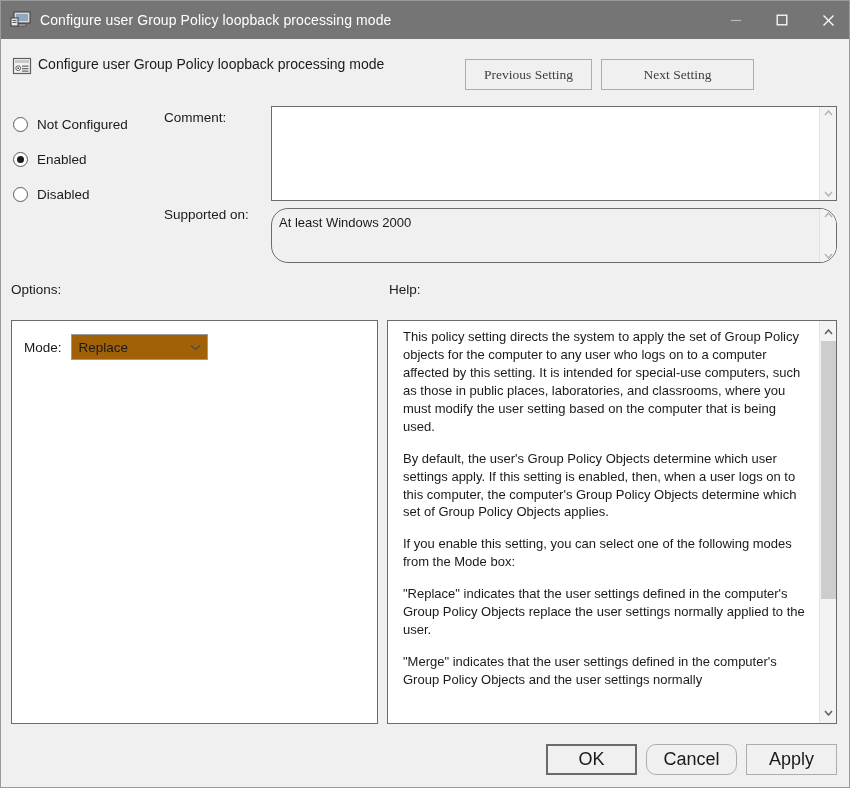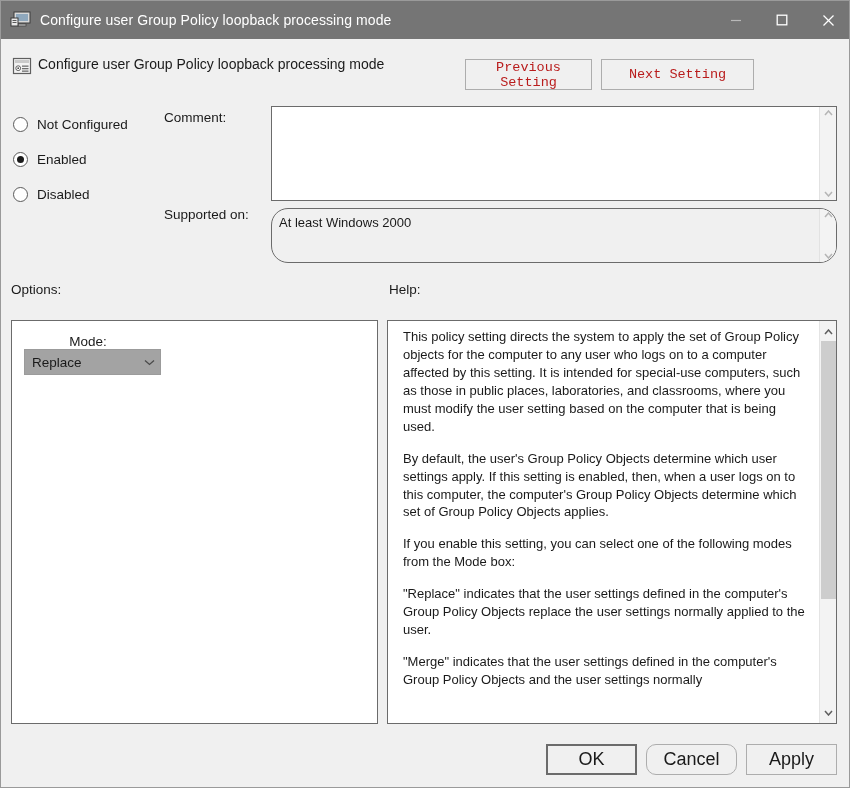--- a/index.html
+++ b/index.html
@@ -83,23 +83,23 @@
     font-size: 14px;
     color: #1a1a1a;
     white-space: nowrap;
   }
   .navbtn {
     position: absolute;
     top: 20px;
     height: 31px;
     background: #f0f0f0;
     border: 1px solid #adadad;
-    font-family: Liberation Mono, monospace;
-    font-size: 13.5px;
-    color: #b91c1c;
+    font-family: Liberation Serif, serif;
+    font-size: 13.5px;
+    color: #404040;
     padding: 0;
     cursor: default;
     box-sizing: border-box;
   }
   .navbtn.prev { left: 464px; width: 127px; }
   .navbtn.next { left: 600px; width: 153px; }
 
   
   .radio-group {
     position: absolute;
@@ -213,31 +213,30 @@
     width: 450px; height: 404px;
     display: flex;
   }
 
   
   .mode-row {
     position: absolute;
     left: 12px; top: 13px;
     display: flex;
     align-items: center;
-    flex-direction: column;
   }
   .mode-label {
     font-size: 13.5px;
     color: #1a1a1a;
     margin-right: 9px;
   }
   .combo {
     width: 137px;
     height: 26px;
-    background: #a3a3a3;
+    background: #a16207;
     border: 1px solid #9b9b9b;
     box-sizing: border-box;
     display: flex;
     align-items: center;
     position: relative;
     cursor: default;
   }
   .combo-value {
     font-size: 13.5px;
     color: #1a1a1a;

